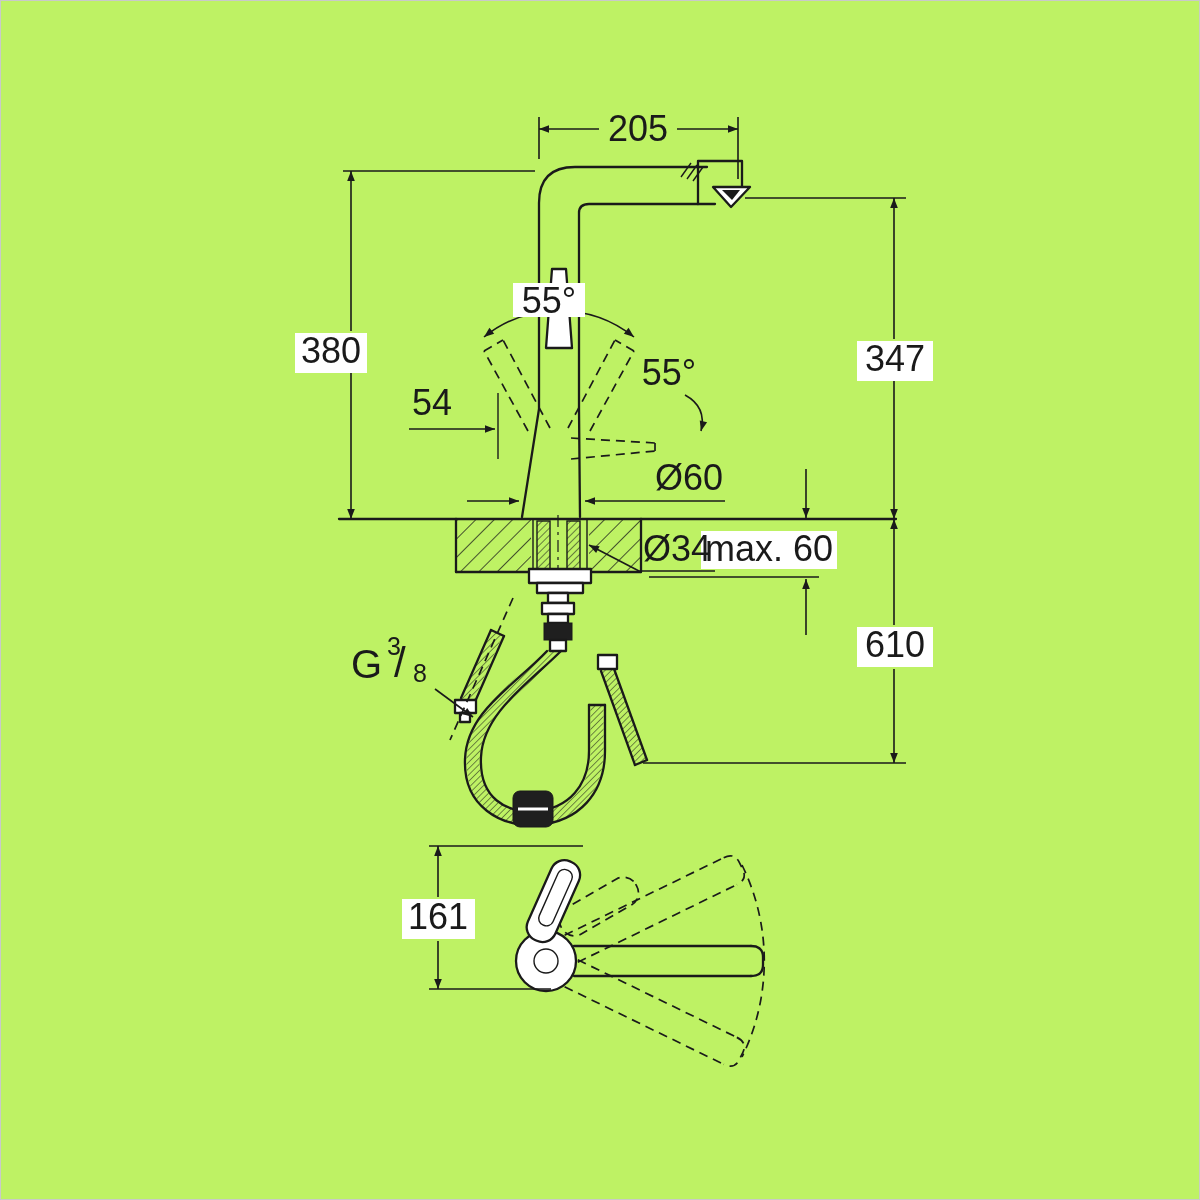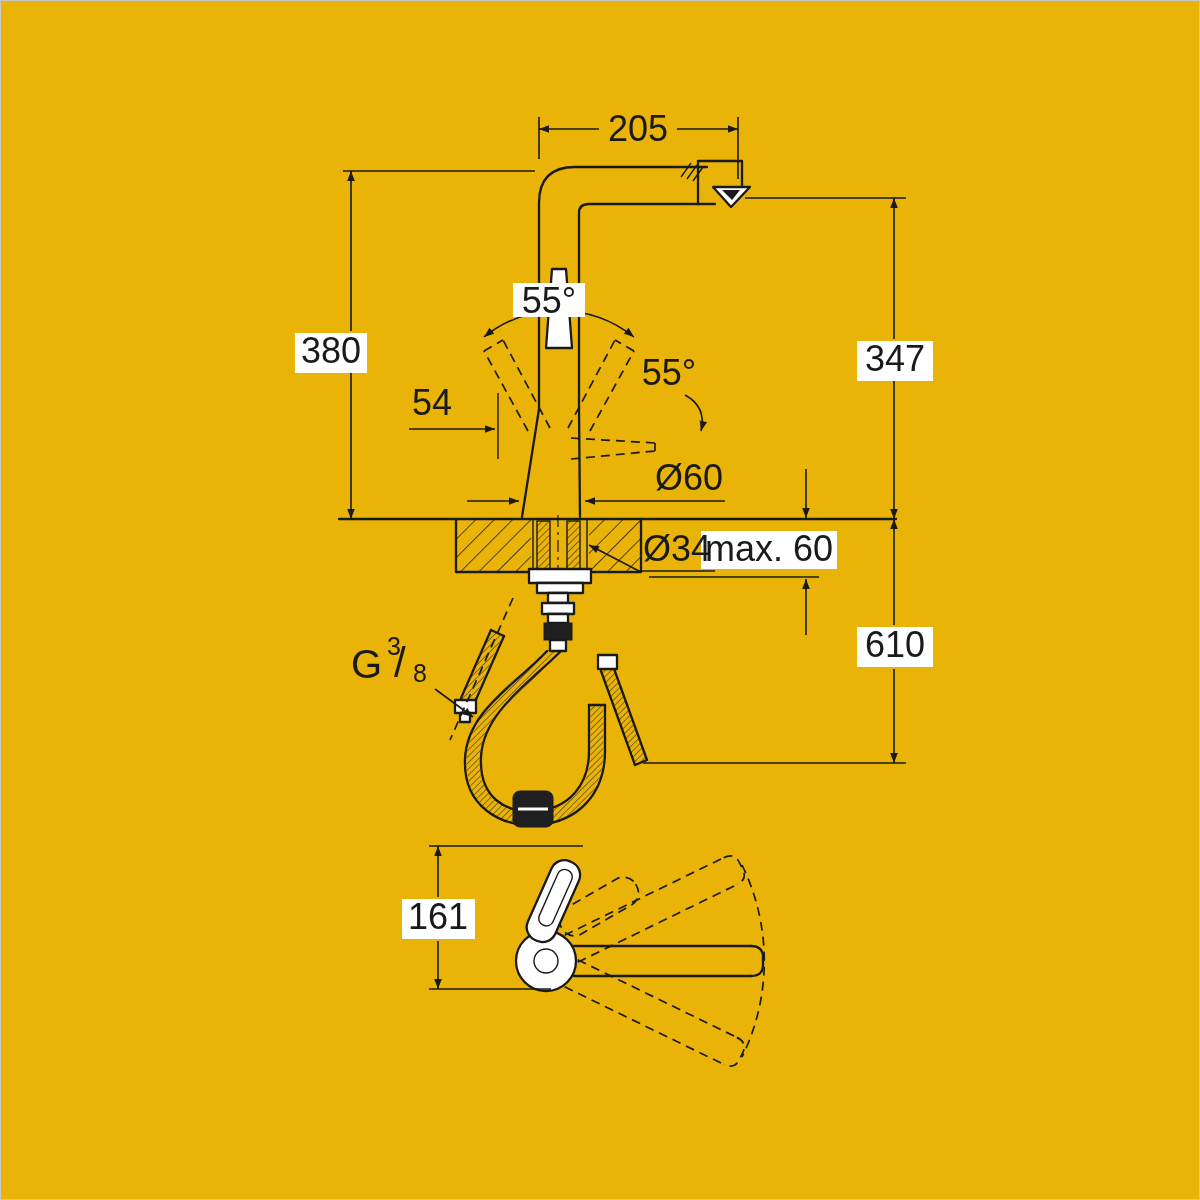--- a/index.html
+++ b/index.html
@@ -1,16 +1,16 @@
 <!DOCTYPE html>
 <html><head>
 <meta charset="utf-8">
 <style>
   html,body{margin:0;padding:0;background:#ffffff;}
-  .frame{width:1198px;height:1198px;border:1px solid #c9c9c9;background:#eab308;position:relative;overflow:hidden;}
+  .frame{width:1198px;height:1198px;border:1px solid #c9c9c9;background:#bef264;position:relative;overflow:hidden;}
   svg{display:block;}
   text{font-family:"Liberation Sans","DejaVu Sans",sans-serif;fill:#1a1a1a;}
   .dimtxt{font-size:36px;}
   .smalltxt{font-size:25px;}
   .bigtxt{font-size:40px;}
   .slashtxt{font-size:42px;}
   .part{stroke:#1a1a1a;stroke-width:2.3;fill:none;stroke-linejoin:round;stroke-linecap:round;}
   .partfill{stroke:#1a1a1a;stroke-width:2.3;fill:#ffffff;stroke-linejoin:round;}
   .dim{stroke:#1a1a1a;stroke-width:1.6;fill:none;}
   .thin{stroke:#1a1a1a;stroke-width:1.4;fill:none;}

